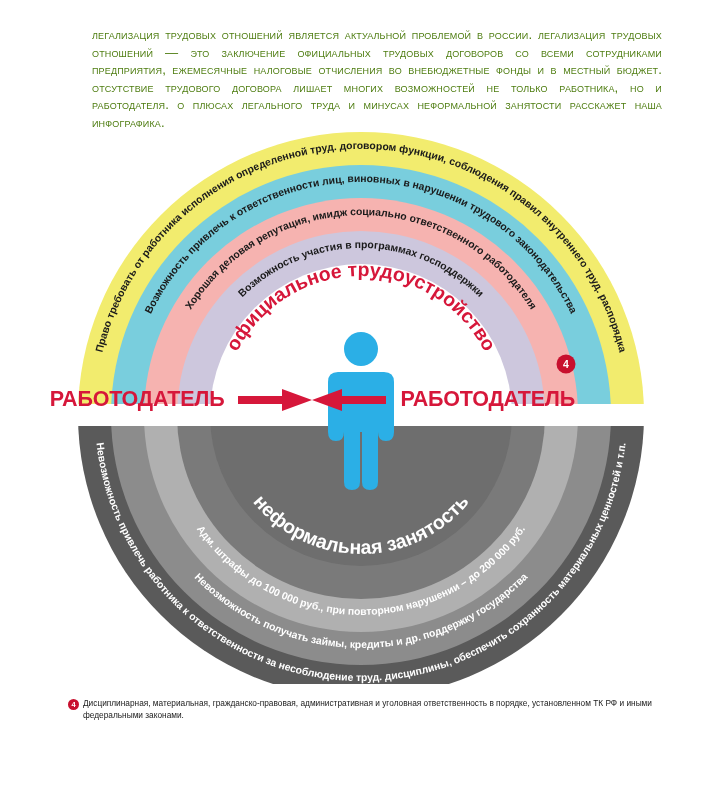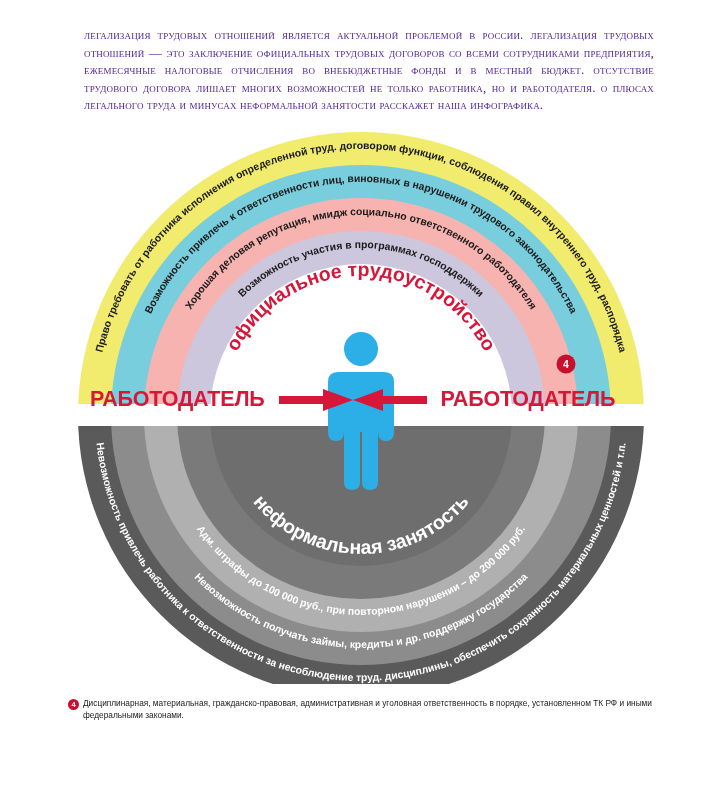--- a/index.html
+++ b/index.html
@@ -13,27 +13,27 @@
     position: relative;
     width: 722px;
     height: 800px;
     overflow: hidden;
     background: #ffffff;
   }
 
   
   #intro {
     position: absolute;
-    left: 84px;
+    left: 92px;
     top: 26px;
     width: 570px;
-    font-family: Liberation Serif, serif;
+    font-family: Liberation Sans, sans-serif;
     font-size: 13.1px;
     line-height: 17.6px;
-    color: #4c1d95;
+    color: #4d7c0f;
     font-variant: small-caps;
     text-transform: lowercase;
     letter-spacing: 0.15px;
     text-align: justify;
     text-justify: inter-word;
   }
   #intro::first-letter { }
 
   
   #wheel {
@@ -58,27 +58,27 @@
   }
   .centerLabelBottom {
     font-family: "Liberation Sans", sans-serif;
     font-weight: bold;
     fill: #ffffff;
   }
 
   
   #midband {
     position: absolute;
-    left: 12px;
+    left: 0;
     top: 385px;
     width: 653px;
     height: 30px;
     display: flex;
     align-items: center;
-    justify-content: flex-start;
+    justify-content: flex-end;
     padding: 0 78px;
     pointer-events: none;
   }
   .empWord {
     font-family: "Liberation Sans", sans-serif;
     font-size: 21.5px;
     font-weight: bold;
     color: #d6173a;
     letter-spacing: -0.2px;
     line-height: 1;

